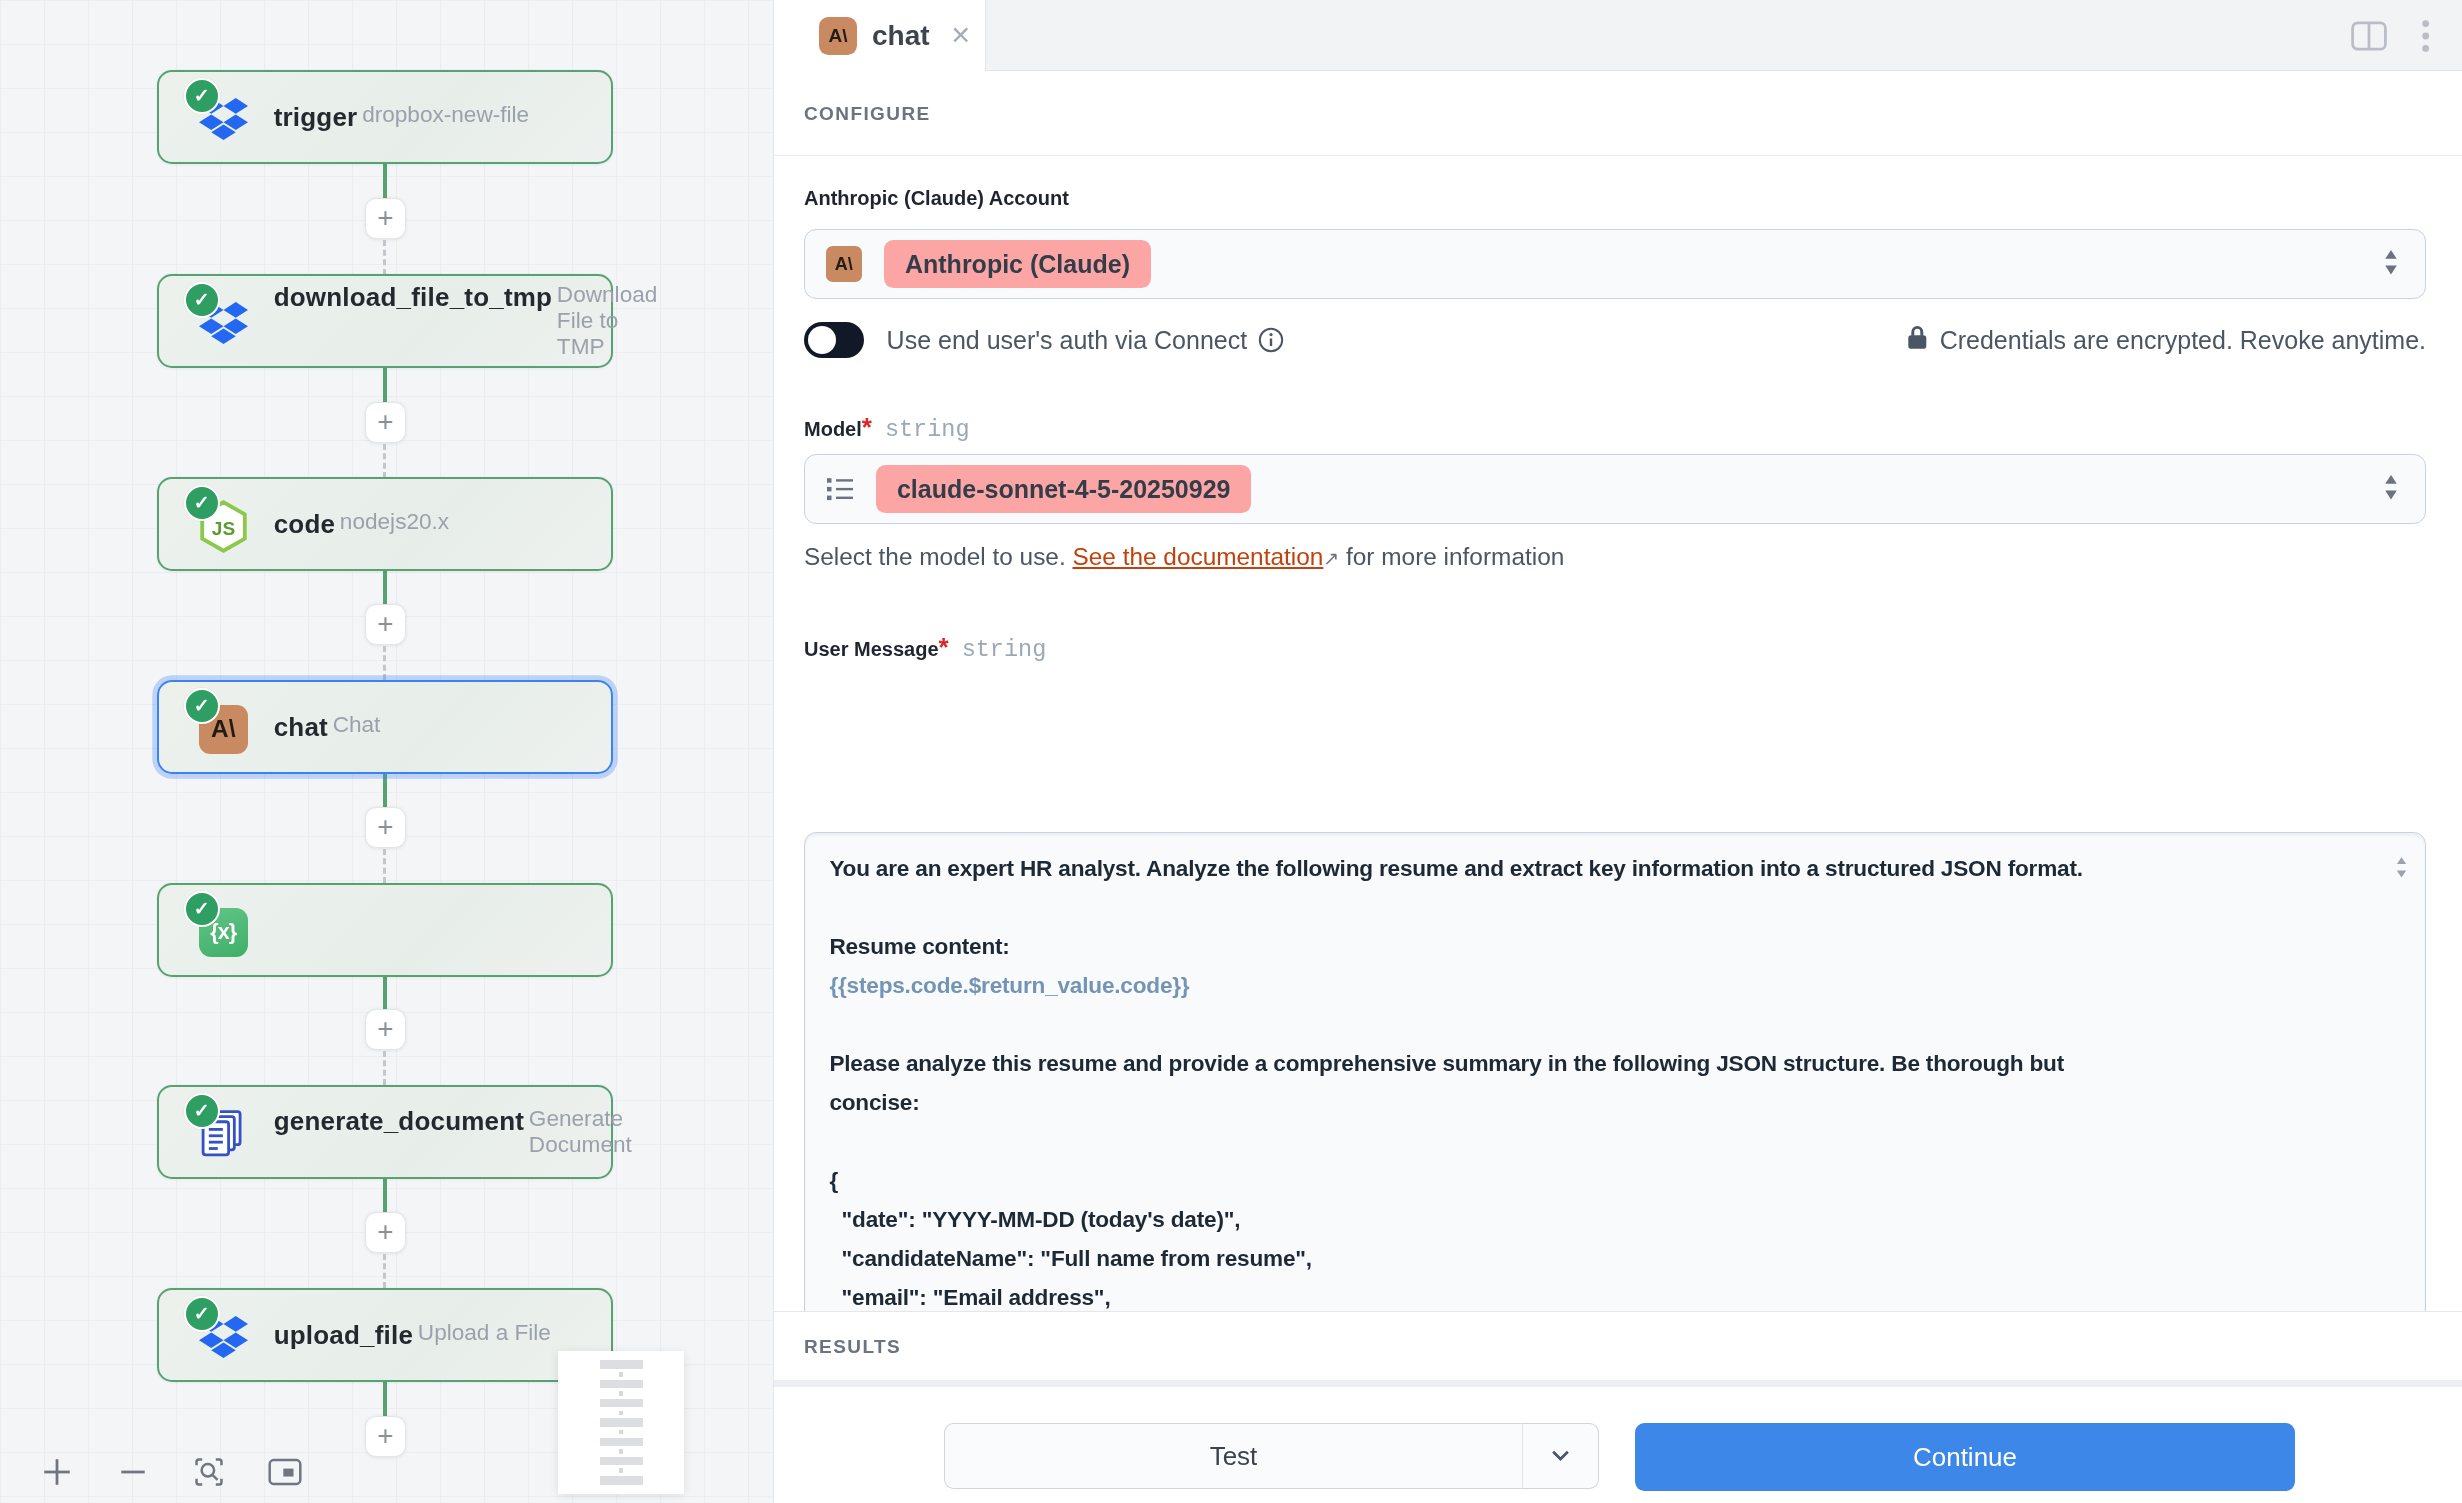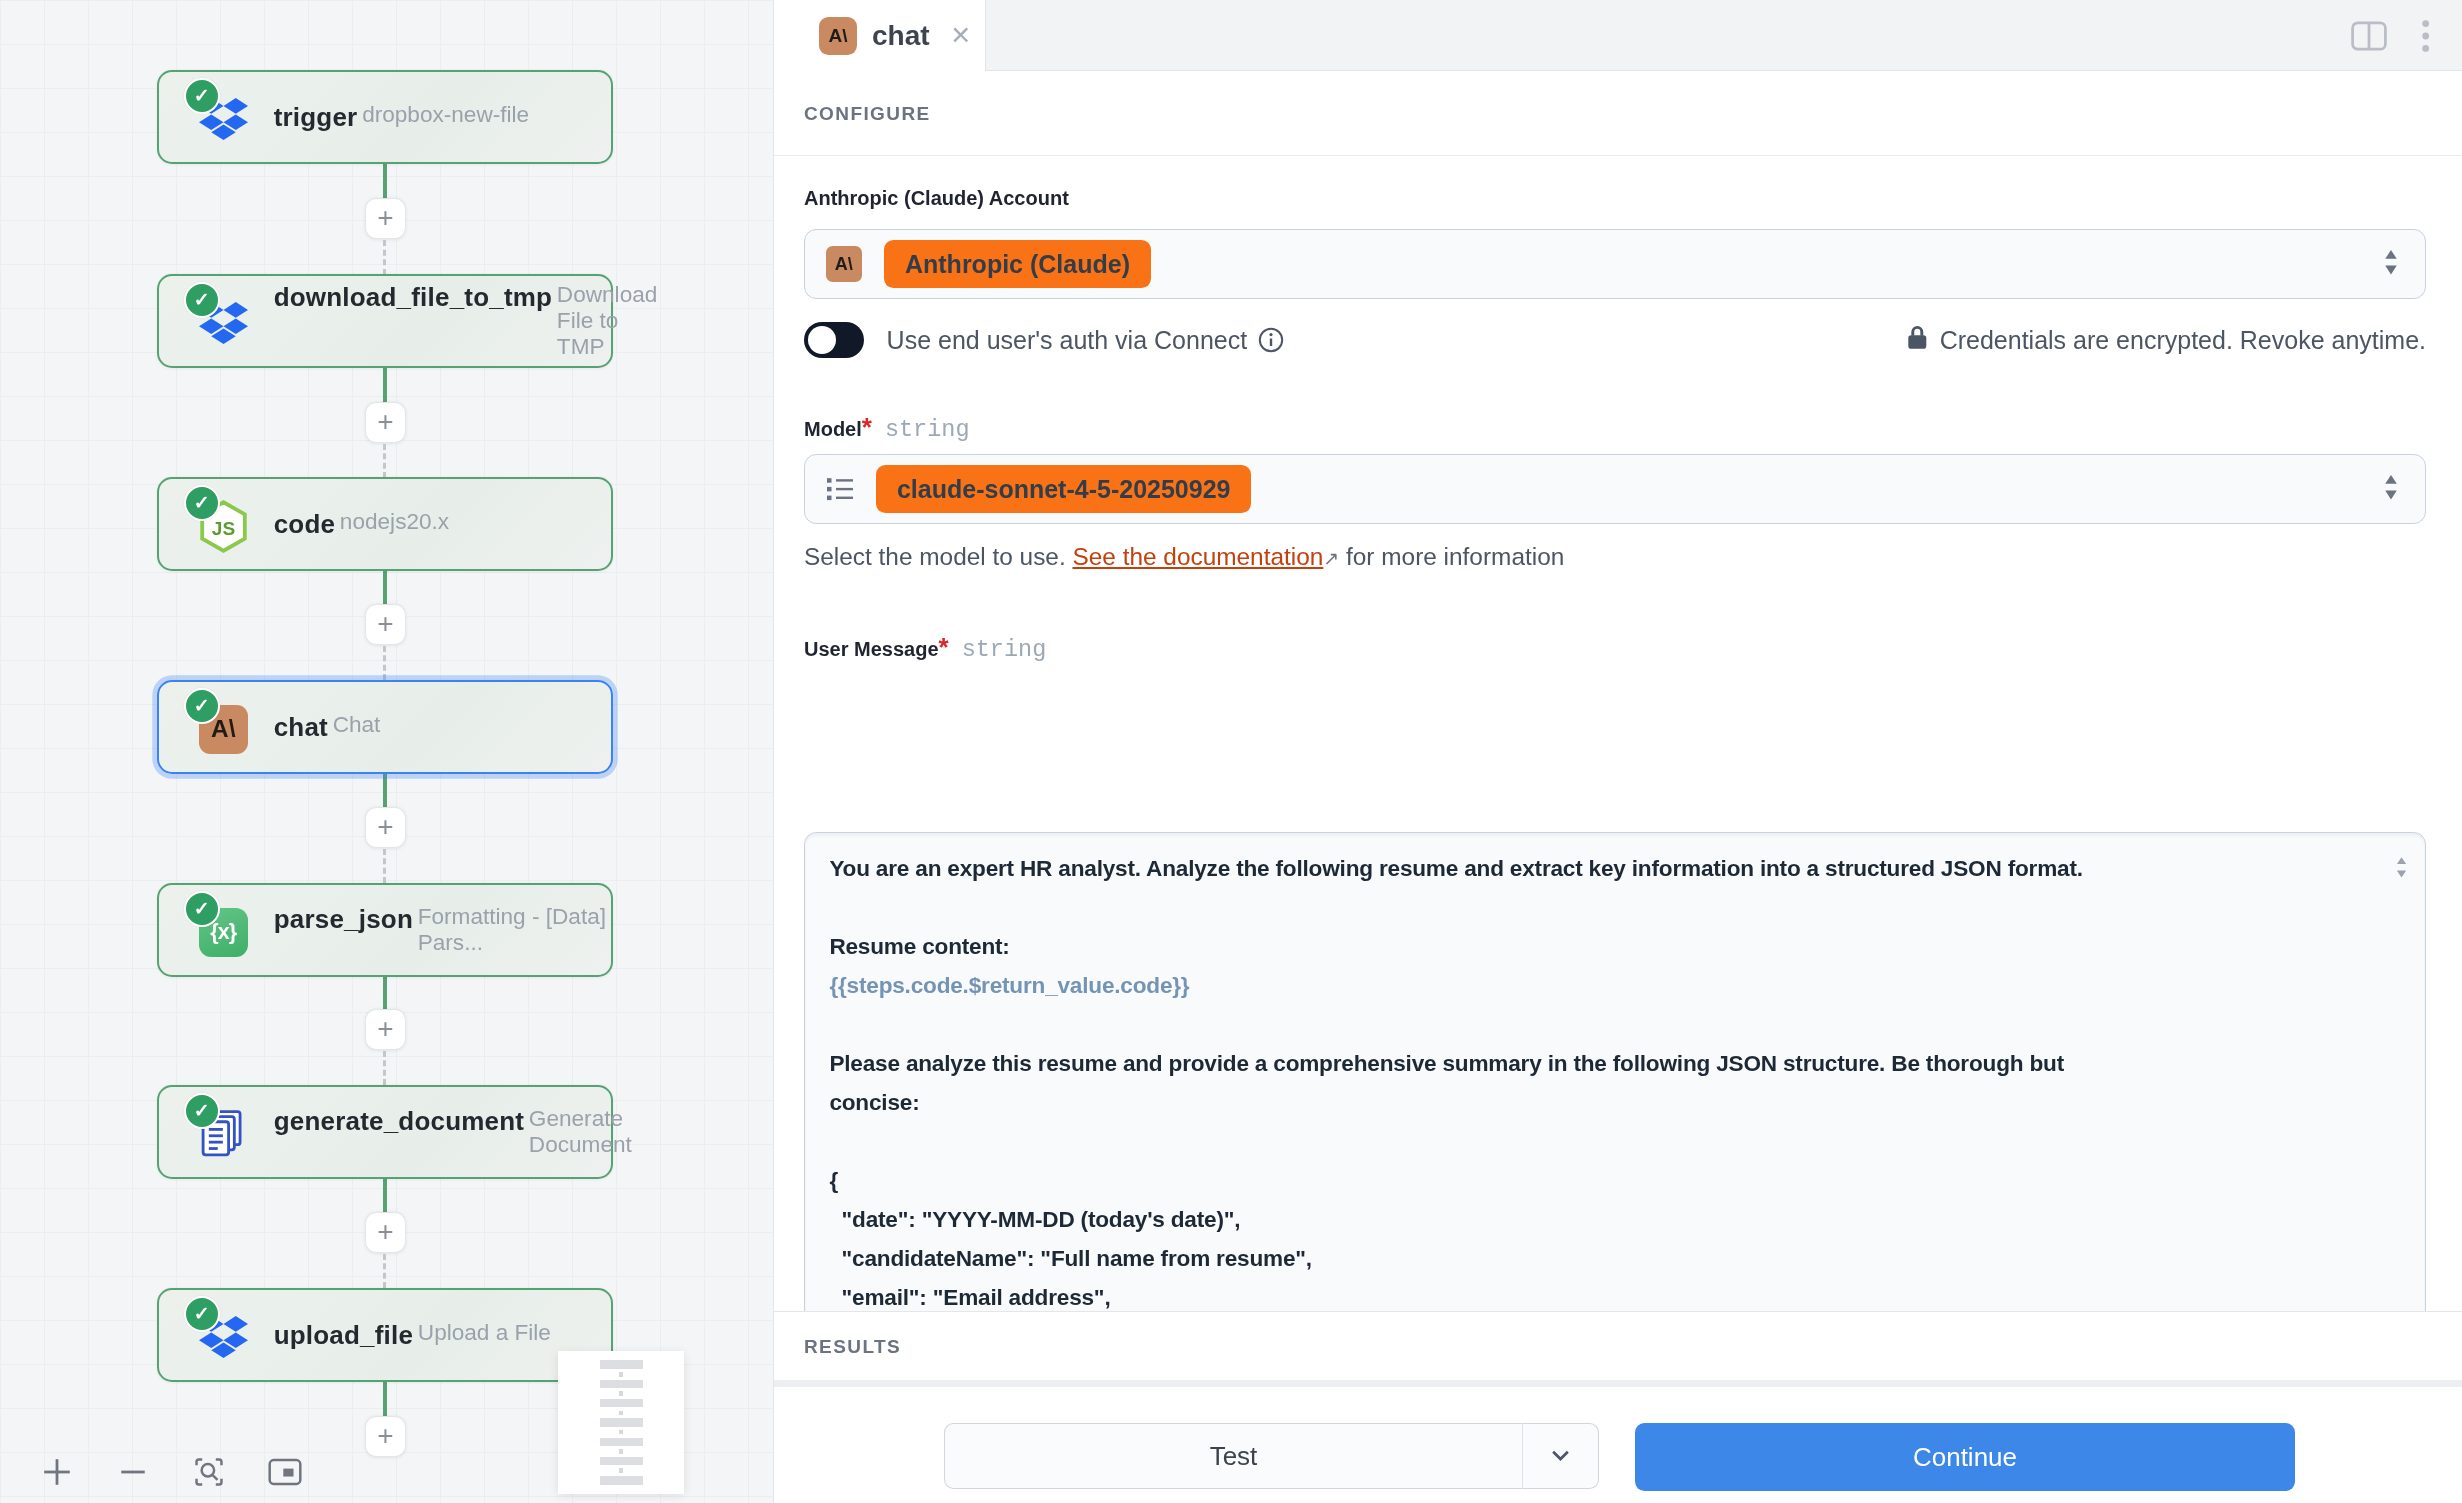--- a/index.html
+++ b/index.html
@@ -78,21 +78,21 @@
   .fieldlabel { font-size:20px; font-weight:700; color:#1f2430; }
   .req { color:#dc2626; font-weight:700; font-size:26px; }
   .typestr { font-family:"Liberation Mono", monospace; font-size:23.5px;
     color:#9ca8b6; margin-left:13px; }
   .selectbox { position:absolute; left:30px; width:1622px; height:70px;
     border:1.4px solid #c9d2dc; border-radius:12.2px; background:#f8fafc;
     display:flex; align-items:center; padding:0 26px 0 20.7px; cursor:pointer; }
   .sel-ico-anthropic { width:36px; height:36px; border-radius:6.6px; background:#c98a61;
     color:#211c16; display:flex; align-items:center; justify-content:center;
     font-weight:800; font-size:18px; flex:0 0 36px; }
-  .pill { margin-left:22.6px; background:#f97316; border-radius:9.4px;
+  .pill { margin-left:22.6px; background:#fca5a5; border-radius:9.4px;
     padding:9.4px 20.7px; font-size:25px; font-weight:700; color:#333c49; }
   .updown { margin-left:auto; }
   .togglerow { position:absolute; left:30px; width:1622px; height:38px;
     display:flex; align-items:center; }
   .toggle { width:60px; height:36px; border-radius:18px; background:#111827;
     position:relative; cursor:pointer; flex:0 0 60px; }
   .toggle .knob { position:absolute; left:3.8px; top:3.8px; width:28px; height:28px;
     border-radius:50%; background:#fff; }
   .tog-label { margin-left:22.6px; font-size:25px; color:#4b5563; }
   .info-ico { margin-left:11.3px; display:inline-flex; }
@@ -233,24 +233,20 @@
       </div>
     </div>
 
     <div class="node" style="top:883px">
       <div class="node-iconwrap">
         <div class="badge">✓</div>
         <div class="node-icon">
           <div class="json-sq">{x}</div>
         </div>
       </div>
-      <div class="node-text">
-        <div class="node-title">parse_json</div>
-        <div class="node-sub">Formatting - [Data] Pars...</div>
-      </div>
     </div>
 
     <div class="node" style="top:1085px">
       <div class="node-iconwrap">
         <div class="badge">✓</div>
         <div class="node-icon">
           <svg width="51" height="51" viewBox="0 0 40 40">
               <g stroke="#3451c6" stroke-width="2.2" fill="#ffffff">
                 <rect x="13" y="2" width="20" height="26" rx="2"></rect>
                 <rect x="8.5" y="6" width="20" height="26" rx="2"></rect>

